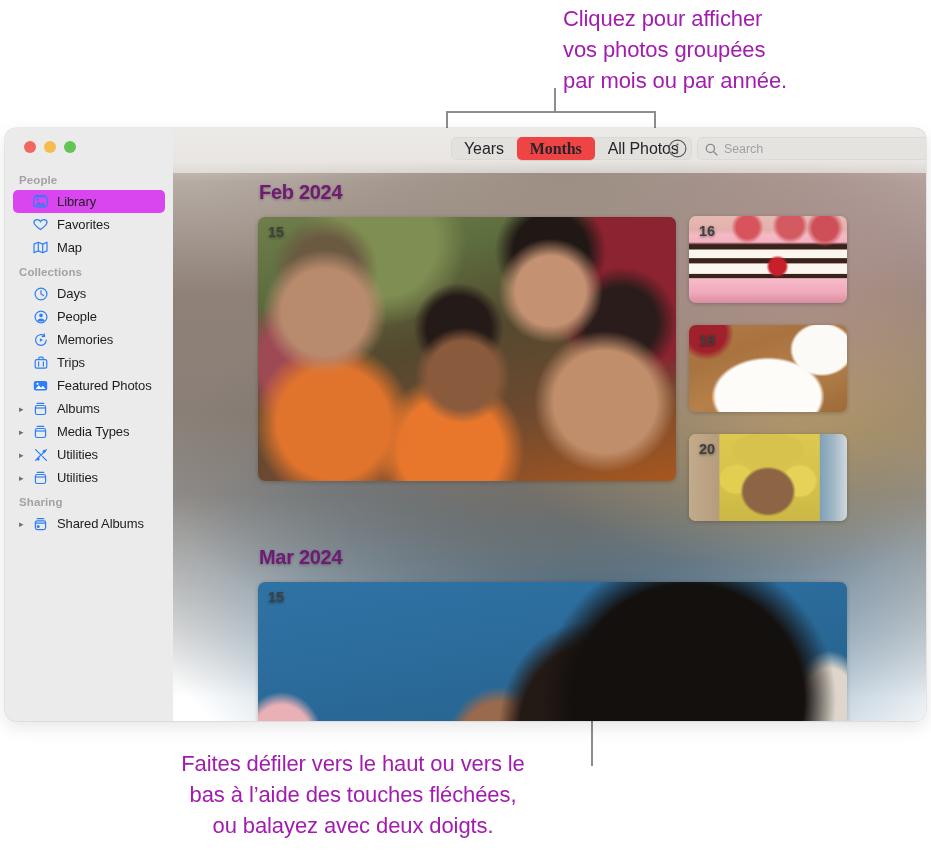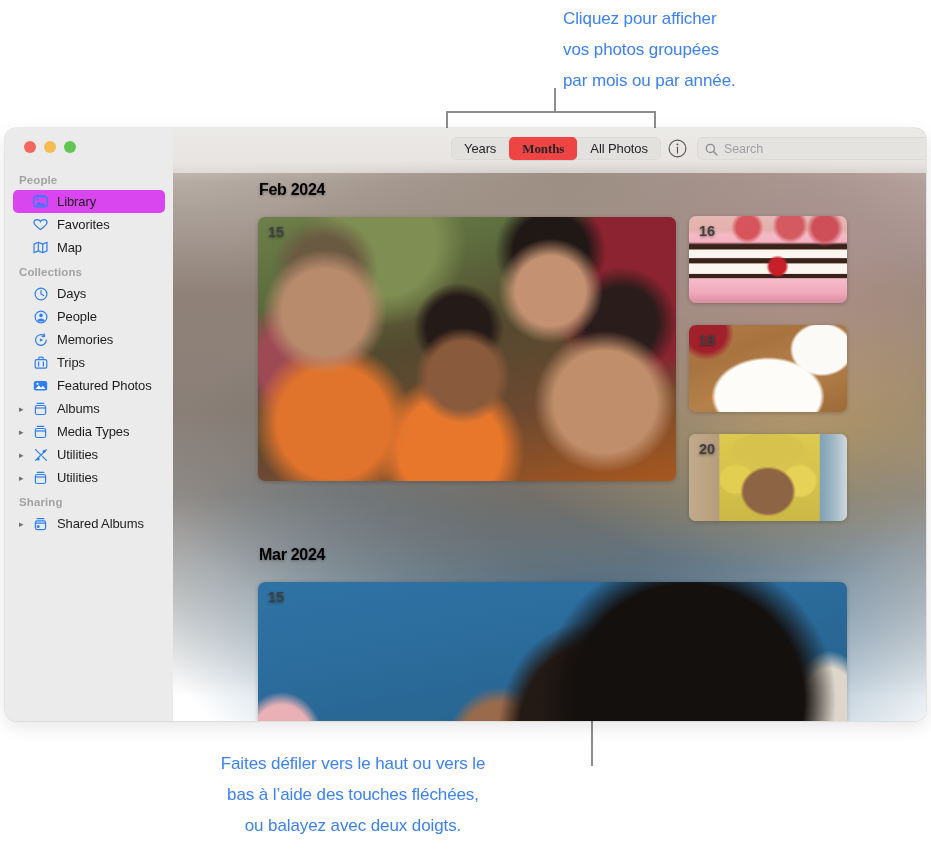--- a/index.html
+++ b/index.html
@@ -7,22 +7,22 @@
     width:931px;height:857px;overflow:hidden;
     background:#ffffff;
     font-family:"Liberation Sans", sans-serif;
     -webkit-font-smoothing:antialiased;
   }
   .stage{position:relative;width:931px;height:857px;}
 
   
   .callout{
     position:absolute;
-    color:#3b82f6;
-    font-size:17px;
+    color:#a21caf;
+    font-size:22px;
     line-height:31px;
     letter-spacing:-0.1px;
     white-space:pre;
   }
   .callout-top{ left:563px; top:3px; text-align:left;}
   .callout-bottom{ left:118px; top:748px; text-align:center; width:470px;}
 
   
   .bracket{
     position:absolute;left:446px;top:111px;width:210px;height:22px;
@@ -113,21 +113,21 @@
     display:flex;align-items:center;
   }
   .seg{
     position:absolute;left:278px;top:9px;height:23px;
     display:flex;align-items:stretch;
     background:#e3e1de;border-radius:6px;
     box-shadow:inset 0 0 0 0.5px rgba(0,0,0,0.06);
   }
   .seg-item{
     display:flex;align-items:center;justify-content:center;
-    padding:0 13px;font-size:13px;color:#24242a;
+    padding:0 13px;font-size:16px;color:#24242a;
     border-radius:5px;letter-spacing:-0.1px;
   }
   .seg-item.active{
     background:#ef4444;
     font-weight:700;
     box-shadow:0 0.5px 1px rgba(0,0,0,0.10);
     font-family:Liberation Serif, serif;
   }
   .info-btn{
     position:absolute;left:495px;top:11px;
@@ -139,21 +139,21 @@
     box-shadow:inset 0 0 0 0.5px rgba(0,0,0,0.08);
     display:flex;align-items:center;padding-left:8px;gap:6px;
   }
   .search-ico{width:13px;height:13px;color:#8b8b90;flex:0 0 13px;}
   .search-ph{font-size:12.5px;color:#a0a0a5;letter-spacing:-0.1px;}
 
   
   .grid{position:absolute;left:0;top:45px;right:0;bottom:0;}
   .month{position:absolute;left:0;right:0;}
   .month-title{
-    position:absolute;color:#000000;font-size:16px;font-weight:700;
+    position:absolute;color:#701a75;font-size:20px;font-weight:700;
     letter-spacing:-0.3px;
     text-shadow:0 1px 3px rgba(0,0,0,0.30);
   }
   .tile{
     position:absolute;border-radius:7px;overflow:hidden;
     box-shadow:0 1px 4px rgba(0,0,0,0.22);
   }
   .tile .daybadge{
     position:absolute;left:10px;top:7px;
     color:#404040;font-size:14.5px;font-weight:700;

